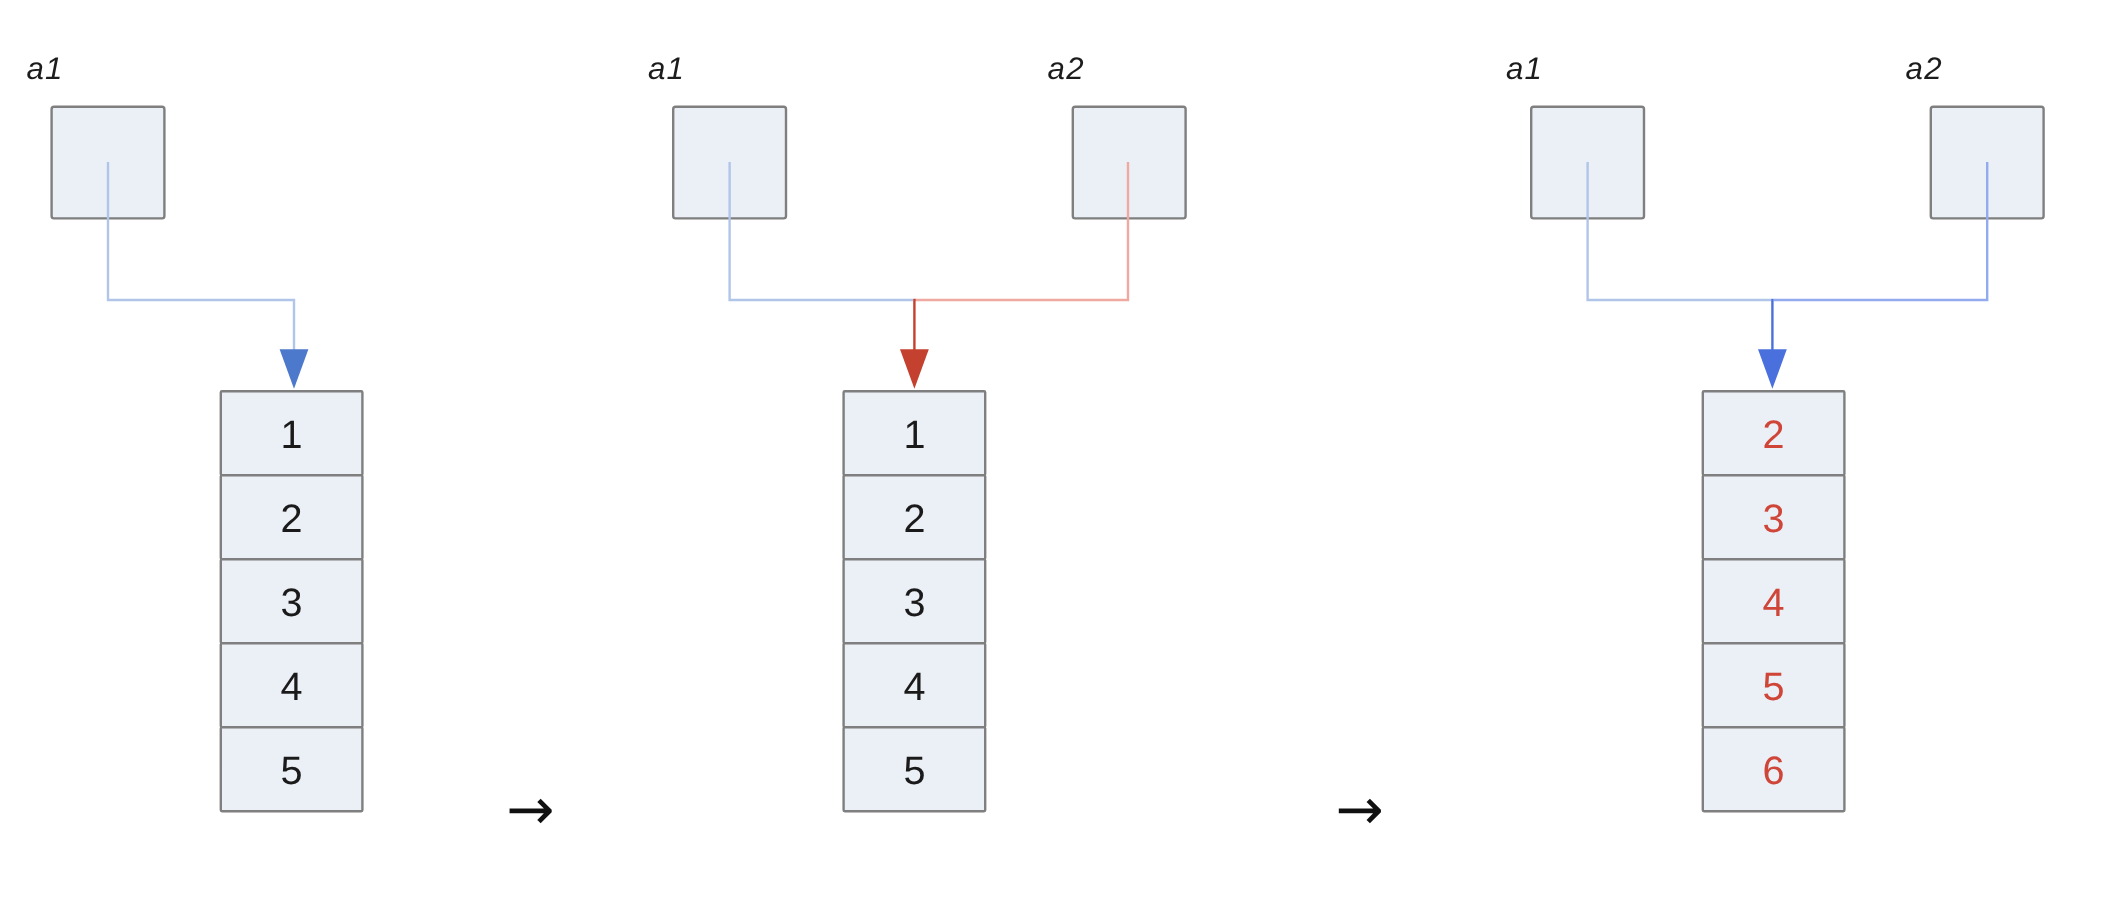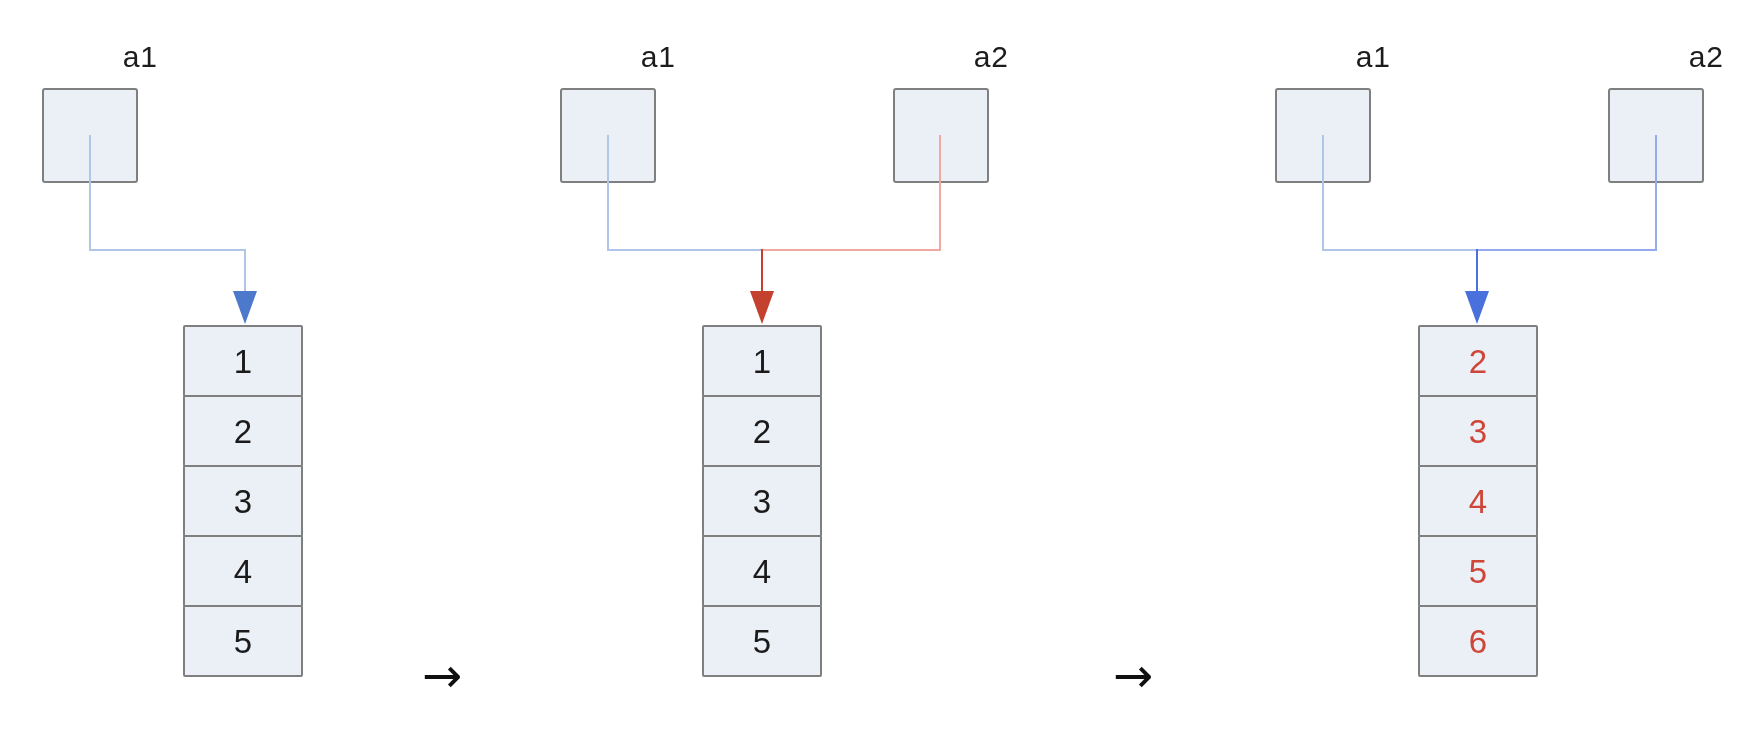--- a/index.html
+++ b/index.html
@@ -1,22 +1,22 @@
 <!DOCTYPE html>
 <html style="--box_fill: #ebeff6; --box_border: #7f7f7f; --light_blue: #b1c5e9; --med_blue: #93aaef; --arrow_blue: #4d79cc; --arrow_blue_strong: #4a70dd; --light_red: #efa9a1; --arrow_red: #c4402f; --red_text: #cf4538; --dark_text: #1a1a1a;"><head>
 <meta charset="utf-8">
 <style>
   html,body{margin:0;padding:0;background:#ffffff;}
   #stage{
     position:relative;width:1756px;height:752px;background:#ffffff;
     font-family:"Liberation Sans", sans-serif;overflow:hidden;
   }
   .var-label{
-    position:absolute;height:34px;line-height:34px;text-align:right;
-    font-size:30px;color:#1c1c1c;letter-spacing:1px;
+    position:absolute;height:34px;line-height:34px;text-align:left;
+    font-size:26px;color:#1c1c1c;letter-spacing:1px;font-style:italic;
   }
   .var-box{
     position:absolute;width:96px;height:95px;box-sizing:border-box;
     background:var(--box_fill,#ebeff6);
     border:2px solid var(--box_border,#7f7f7f);
     border-radius:3px;z-index:1;
   }
   #connectors{position:absolute;left:0;top:0;z-index:2;}
   #connectors polyline{fill:none;stroke-width:2px;}
   .l-light-blue{stroke:var(--light_blue,#b1c5e9);}

